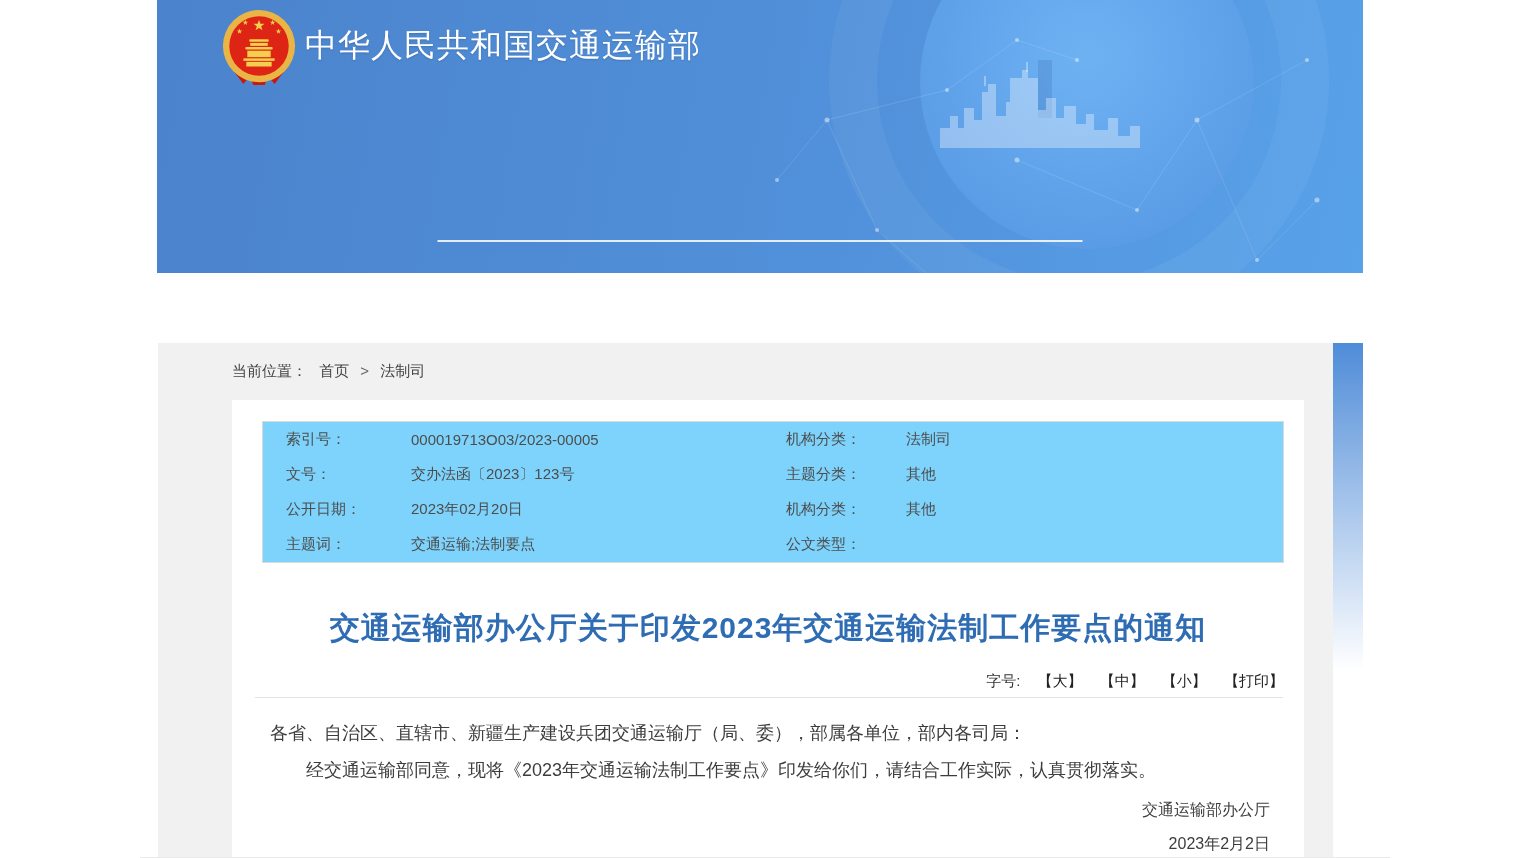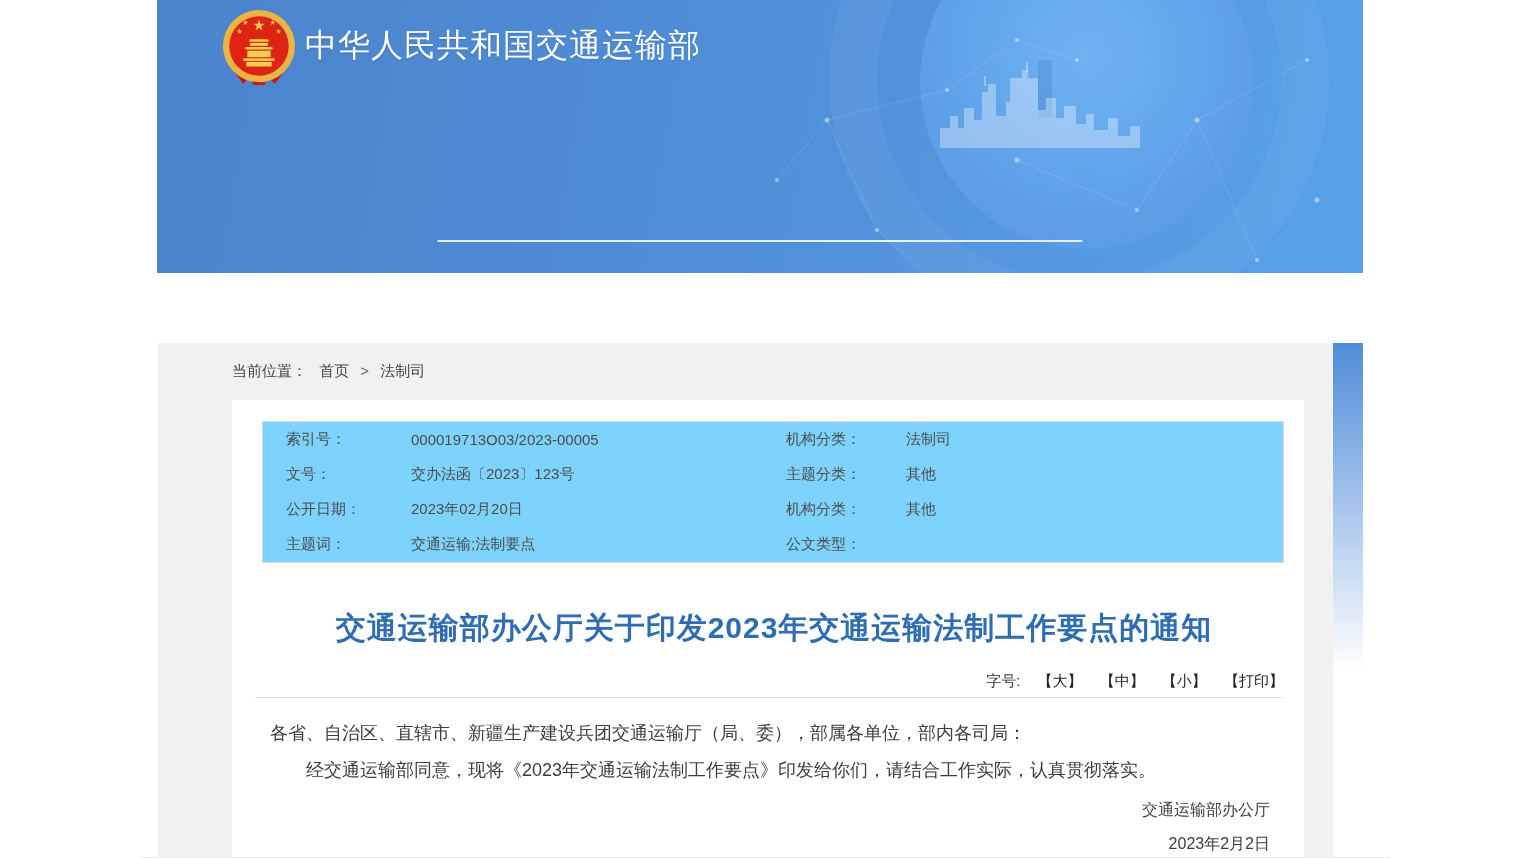--- a/index.html
+++ b/index.html
@@ -58,21 +58,21 @@
   .meta-table{
     position:absolute;left:30px;top:21px;width:1020px;
     background:#7dd3fc;border:1px solid #d9d9d9;
   }
   .meta-row{
     display:grid;grid-template-columns:125px 375px 120px 1fr;align-items:center;
     height:35px;padding-left:23px;font-size:15px;color:#4d4d4d;
   }
   .article-title{
     position:absolute;left:0;top:208px;width:100%;text-align:center;
-    color:#2e6cb3;font-size:30px;font-weight:bold;letter-spacing:1px;margin-left:6px;
+    color:#2e6cb3;font-size:30px;font-weight:bold;letter-spacing:1px;
   }
   .fs-row{position:absolute;top:272px;right:20px;font-size:15px;color:#333;white-space:nowrap;margin-left:24px;}
   .fs-row .fs-btn{margin-left:13px;cursor:pointer;color:#222;}
   .fs-row .fs-lbl{color:#333;}
   .hr-line{position:absolute;left:23px;right:21px;top:297px;height:1px;background:#e3e3e3;}
   .para{
     position:absolute;left:38px;right:34px;font-size:18px;color:#3d3d3d;line-height:26px;
   }
   .para-1{top:320px;}
   .para-2{top:357px;text-indent:36px;}

